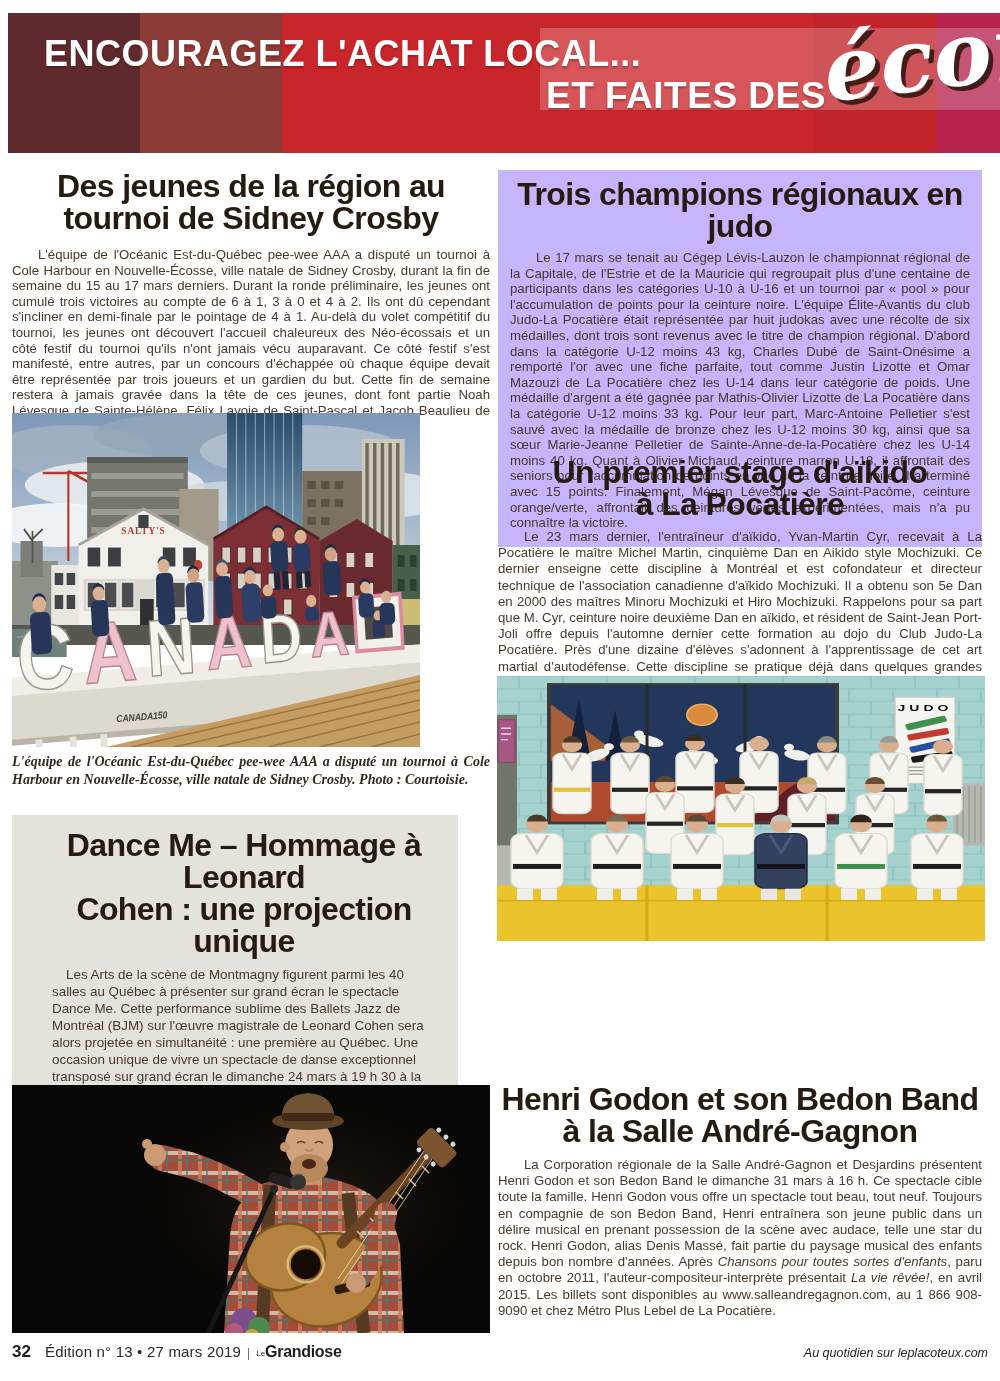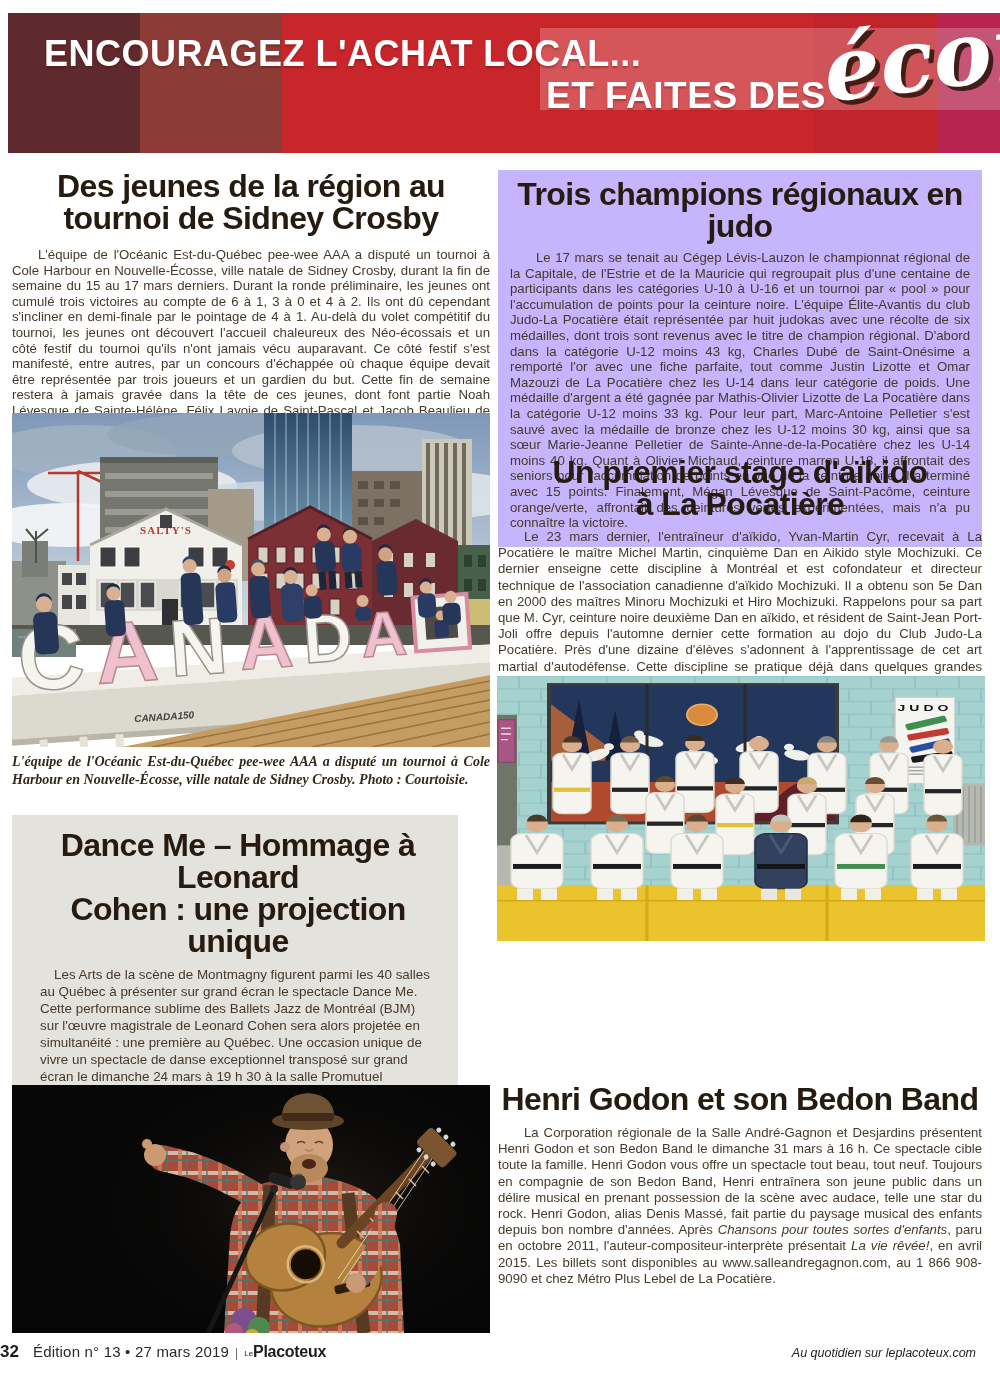--- a/index.html
+++ b/index.html
@@ -27,44 +27,44 @@
   .body-text{font-family:Liberation Sans, sans-serif;font-size:13.2px;line-height:15.6px;
              color:#46392a;text-align:justify;text-indent:26px;margin:0;}
   .body-left{text-align:left;text-indent:14px;}
   .caption{font-family:"Liberation Serif","DejaVu Serif",serif;font-style:italic;font-weight:700;
            font-size:14px;line-height:18px;color:#33291b;text-align:justify;margin:0;}
 
   
   .abs{position:absolute;}
   .sec-crosby{left:12px;top:170px;width:478px;}
   .sec-crosby .headline{margin-bottom:13px;}
-  .fig-canada{left:12px;top:413px;width:478px;height:334px;}
+  .fig-canada{left:12px;top:413px;width:408px;height:334px;}
   .cap-crosby{left:12px;top:753px;width:478px;}
   .panel-dance{left:12px;top:815px;width:446px;background:#e4e2dd;box-sizing:border-box;
-               padding:14px 22px 16px 28px;}
+               padding:14px 22px 16px 40px;}
   .panel-dance .headline{margin-bottom:9px;}
   .panel-dance .body-text{line-height:17px;font-size:13.4px;}
   .fig-musician{left:12px;top:1085px;width:478px;height:248px;}
 
   .panel-judo{left:498px;top:170px;width:484px;background:#c4b5fd;box-sizing:border-box;
               padding:8px 12px 16px 12px;}
   .panel-judo .headline{margin-bottom:8px;}
   .sec-aikido{left:498px;top:456px;width:484px;}
   .sec-aikido .headline{margin-bottom:9px;}
   .sec-aikido .body-text{line-height:16.2px;}
   .fig-judo{left:497px;top:676px;width:488px;height:265px;}
   .sec-godon{left:498px;top:1083px;width:484px;}
   .sec-godon .headline{margin-bottom:10px;}
   .sec-godon .body-text{line-height:16.2px;}
 
   figure{margin:0;}
   figure svg{display:block;width:100%;height:100%;}
 
   
-  .footer{position:absolute;left:0;top:1342px;width:976px;display:flex;align-items:baseline;}
+  .footer{position:absolute;left:12px;top:1342px;width:976px;display:flex;align-items:baseline;}
   .page-num{font-size:17px;font-weight:700;color:#1d1d1b;margin-right:14px;}
   .edition{font-size:15px;color:#2a2a28;letter-spacing:.2px;}
   .divider{font-size:12px;color:#6a6a66;margin:0 6px;}
   .brand-prefix{font-size:8px;color:#1d1d1b;position:relative;top:-1px;}
   .brand-name{font-size:16px;font-weight:700;color:#1d1d1b;letter-spacing:-0.3px;}
   .tagline{margin-left:auto;font-style:italic;font-size:12.5px;color:#222;}
 </style>
 </head>
 <body>
 
@@ -568,26 +568,26 @@
             <path d="M-10,-4 a10,10 0 0 1 20,0 z" fill="#6a5638"></path>
             <rect x="-24" y="56" width="48" height="7" fill="#1c1c1e"></rect>
             <rect x="-20" y="91" width="16" height="16" fill="#f0efe9"></rect>
             <rect x="4" y="91" width="16" height="16" fill="#f0efe9"></rect>
           </g>
       </g>
     </svg>
   </figure>
 
   <section class="abs sec-godon">
-    <h2 class="headline"><span>Henri Godon et son Bedon Band</span><br></h2>
+    <h2 class="headline"><span>Henri Godon et son Bedon Band</span><br><span>à la Salle André-Gagnon</span></h2>
     <p class="body-text"><span>La Corporation régionale de la Salle André-Gagnon et Desjardins présentent Henri Godon et son Bedon Band le dimanche 31 mars à 16 h. Ce spectacle cible toute la famille. Henri Godon vous offre un spectacle tout beau, tout neuf. Toujours en compagnie de son Bedon Band, Henri entraînera son jeune public dans un délire musical en prenant possession de la scène avec audace, telle une star du rock. Henri Godon, alias Denis Massé, fait partie du paysage musical des enfants depuis bon nombre d'années. Après </span><i>Chansons pour toutes sortes d'enfants</i><span>, paru en octobre 2011, l'auteur-compositeur-interprète présentait </span><i>La vie rêvée!</i><span>, en avril 2015. Les billets sont disponibles au www.salleandregagnon.com, au 1 866 908-9090 et chez Métro Plus Lebel de La Pocatière.</span></p>
   </section>
 
   <footer class="footer">
     <span class="page-num">32</span>
     <span class="edition">Édition n° 13 • 27 mars 2019</span>
     <span class="divider">|</span>
     <span class="brand-prefix">Le</span>
-    <span class="brand-name">Placoteux</span>
+    <span class="brand-name">Grandiose</span>
     <span class="tagline">Au quotidien sur leplacoteux.com</span>
   </footer>
 
 </div>
 
 </body></html>

